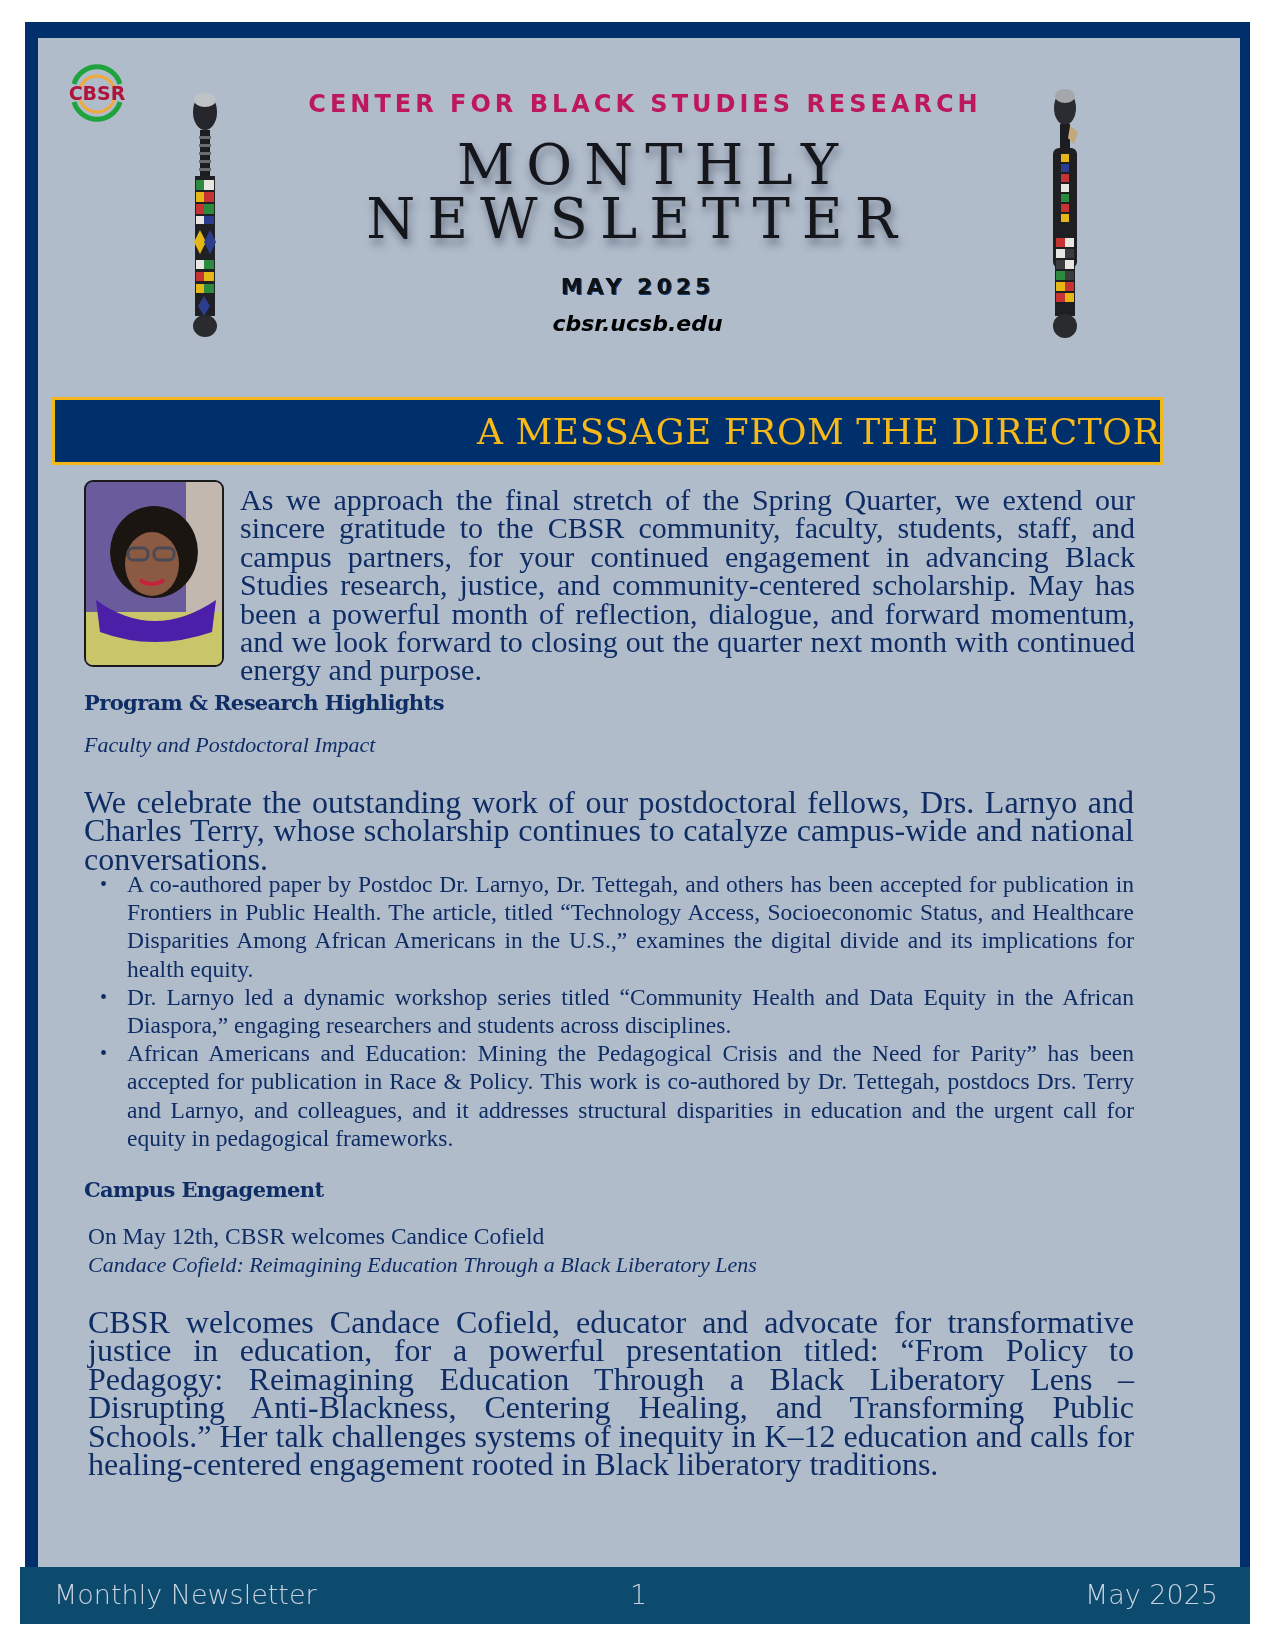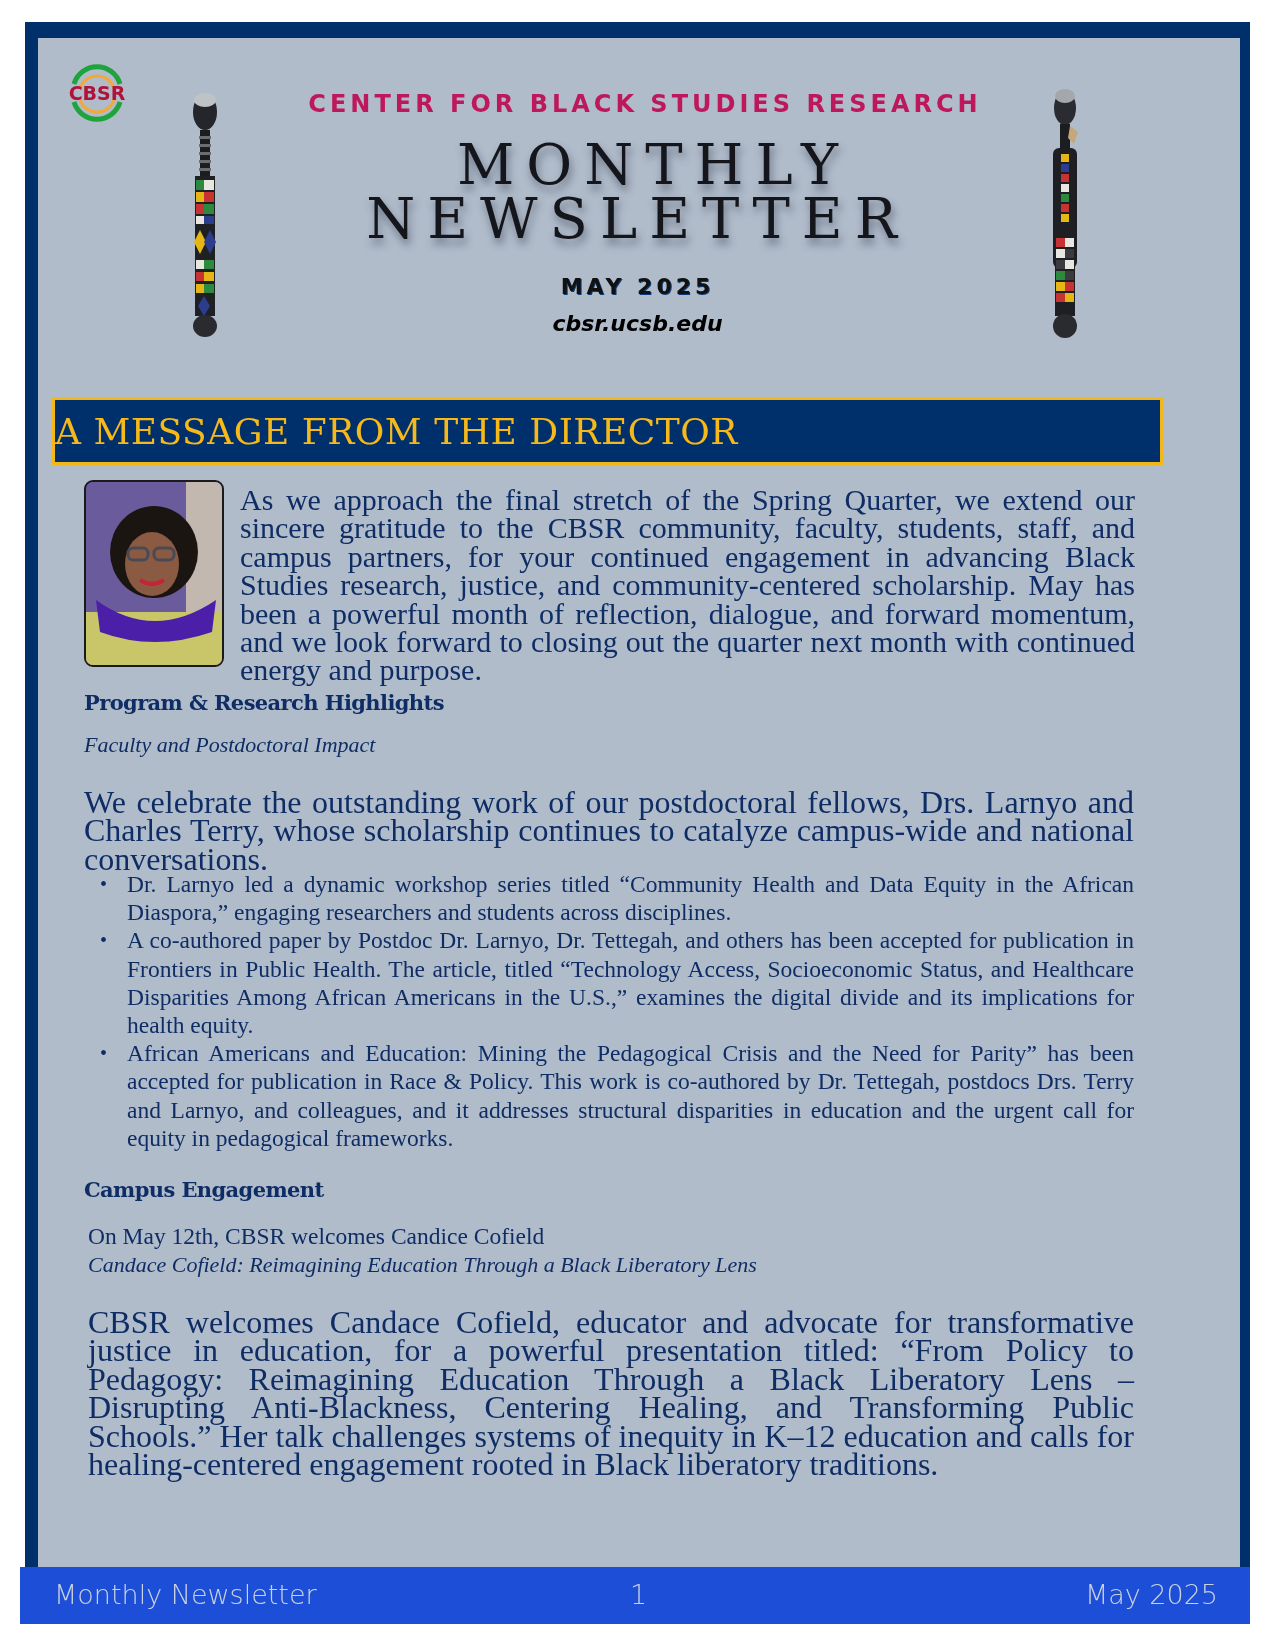--- a/index.html
+++ b/index.html
@@ -7,21 +7,21 @@
   .page {
     position: absolute; left: 25px; top: 22px; width: 1225px; height: 1545px;
     background: #00306b;
   }
   .inner {
     position: absolute; left: 38px; top: 38px; width: 1202px; height: 1529px;
     background: #b1bccb;
   }
   .footer {
     position: absolute; left: 20px; top: 1567px; width: 1230px; height: 57px;
-    background: #1d4ed8; color: #c9d2de;
+    background: #0c4a6e; color: #c9d2de;
     font-family: "DejaVu Sans", sans-serif; font-size: 27px; font-weight: 300;
   }
   .footer span { position: absolute; top: 12px; }
   .f-left { left: 34px; }
   .f-mid { left: 610px; }
   .f-right { right: 32px; }
 
   .logo { position: absolute; left: 62px; top: 64px; width: 70px; height: 58px; }
   .statue-left { position: absolute; left: 180px; top: 90px; width: 50px; height: 250px; }
   .statue-right { position: absolute; left: 1040px; top: 86px; width: 50px; height: 256px; }
@@ -47,21 +47,21 @@
   }
   .site-url {
     position: absolute; left: 0; width: 1275px; top: 311px; text-align: center;
     font-family: "DejaVu Sans", sans-serif; font-weight: bold; font-style: italic;
     font-size: 22px; color: #000000;
   }
 
   .banner {
     position: absolute; left: 52px; top: 397px; width: 1105px; height: 62px;
     background: #00306b; border: 3px solid #f3b719;
-    display: flex; align-items: center; justify-content: flex-start;
+    display: flex; align-items: center; justify-content: flex-end;
   }
   .banner h2 {
     margin: 0; font-family: "DejaVu Serif", serif; font-weight: normal;
     font-size: 36px; color: #f7b819; letter-spacing: 0.5px;
   }
 
   .photo {
     position: absolute; left: 84px; top: 480px; width: 136px; height: 183px;
     border: 2px solid #1a1a1a; border-radius: 9px; overflow: hidden;
     background: linear-gradient(160deg, #4a4f9a 0%, #8c6fb7 30%, #a9a3b6 55%, #c7c26a 100%);
@@ -197,22 +197,22 @@
   </svg>
 </div>
 
 <div class="text intro">As we approach the final stretch of the Spring Quarter, we extend our sincere gratitude to the CBSR community, faculty, students, staff, and campus partners, for your continued engagement in advancing Black Studies research, justice, and community-centered scholarship. May has been a powerful month of reflection, dialogue, and forward momentum, and we look forward to closing out the quarter next month with continued energy and purpose.</div>
 
 <div class="sec-head" style="left:84px; top:690px;">Program &amp; Research Highlights</div>
 <div class="text sub-italic" style="left:84px; top:732px;">Faculty and Postdoctoral Impact</div>
 <div class="text para" style="top:788px;">We celebrate the outstanding work of our postdoctoral fellows, Drs. Larnyo and Charles Terry, whose scholarship continues to catalyze campus-wide and national conversations.</div>
 
 <ul class="text bullets">
+  <li>A co-authored paper by Postdoc Dr. Larnyo, Dr. Tettegah, and others has been accepted for publication in Frontiers in Public Health. The article, titled “Technology Access, Socioeconomic Status, and Healthcare Disparities Among African Americans in the U.S.,” examines the digital divide and its implications for health equity.</li>
   <li>Dr. Larnyo led a dynamic workshop series titled “Community Health and Data Equity in the African Diaspora,” engaging researchers and students across disciplines.</li>
-  <li>A co-authored paper by Postdoc Dr. Larnyo, Dr. Tettegah, and others has been accepted for publication in Frontiers in Public Health. The article, titled “Technology Access, Socioeconomic Status, and Healthcare Disparities Among African Americans in the U.S.,” examines the digital divide and its implications for health equity.</li>
   <li>African Americans and Education: Mining the Pedagogical Crisis and the Need for Parity” has been accepted for publication in Race &amp; Policy. This work is co-authored by Dr. Tettegah, postdocs Drs. Terry and Larnyo, and colleagues, and it addresses structural disparities in education and the urgent call for equity in pedagogical frameworks.</li>
 </ul>
 
 <div class="sec-head" style="left:84px; top:1177px;">Campus Engagement</div>
 <div class="text" style="position:absolute; left:88px; top:1223px; font-size:23.5px;">On May 12th, CBSR welcomes Candice Cofield</div>
 <div class="text sub-italic" style="left:88px; top:1252px;text-align:center;">Candace Cofield: Reimagining Education Through a Black Liberatory Lens</div>
 <div class="text para" style="left:88px; width:1046px; top:1308px;">CBSR welcomes Candace Cofield, educator and advocate for transformative justice in education, for a powerful presentation titled: “From Policy to Pedagogy: Reimagining Education Through a Black Liberatory Lens – Disrupting Anti-Blackness, Centering Healing, and Transforming Public Schools.” Her talk challenges systems of inequity in K–12 education and calls for healing-centered engagement rooted in Black liberatory traditions.</div>
 
 <div class="footer">
   <span class="f-left">Monthly Newsletter</span>

